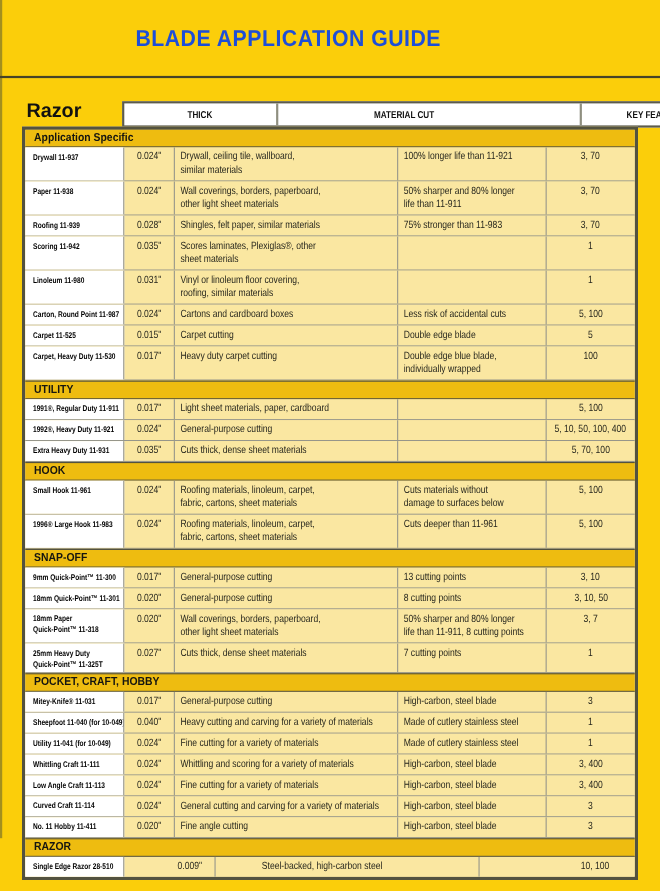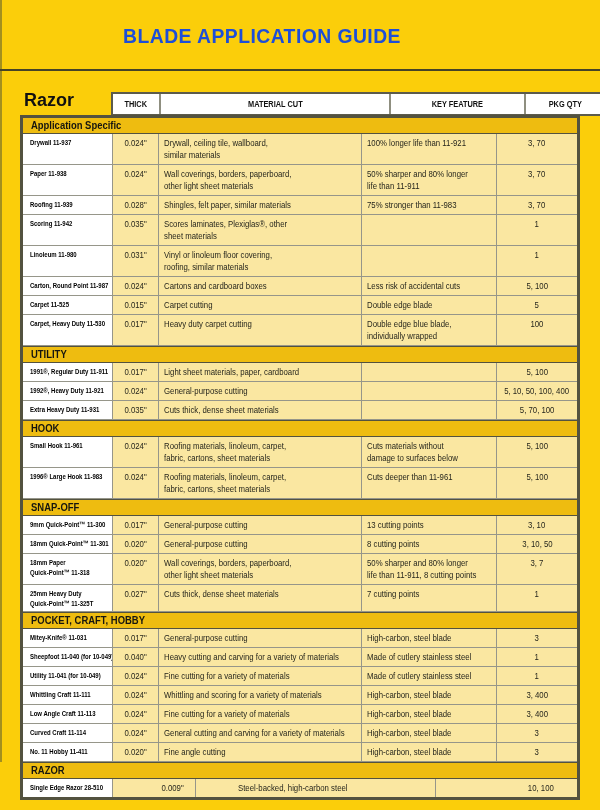--- a/index.html
+++ b/index.html
@@ -16,21 +16,21 @@
   }
   .title .cmp-t{display:inline-block;transform:scaleX(.92);transform-origin:50% 50%;white-space:pre;letter-spacing:.5px;}
   .title-rule{position:absolute;top:69px;left:0;width:600px;height:2px;background:#454327;}
   .blades-heading{position:absolute;left:24px;top:90px;font-size:18px;font-weight:bold;color:#111;}
   .col-headers{
     position:absolute;left:111px;top:92px;display:flex;
     border:2px solid #5c5b4c;background:#fff;height:20px;
   }
   .col-headers .hbox{
     display:flex;align-items:center;justify-content:center;
-    font-size:9px;font-weight:bold;color:#111;box-sizing:border-box;
+    font-size:9px;font-weight:bold;color:#111;box-sizing:border-box;margin-left:46px;
   }
   .col-headers .hbox + .hbox{border-left:2px solid #8f8f80;}
   .h-thick{width:46px;}.h-material{width:230px;}.h-feature{width:135px;}.h-pkg{width:80px;}
   .hbox .cmp{transform-origin:50% 50%;}
   .blade-table{
     position:absolute;left:20px;top:115px;width:560px;
     border:3px solid #53523f;box-sizing:border-box;background:#FAE7A1;
   }
   .band{
     background:#EEBC10;border-top:1px solid #53523f;border-bottom:1px solid #53523f;

